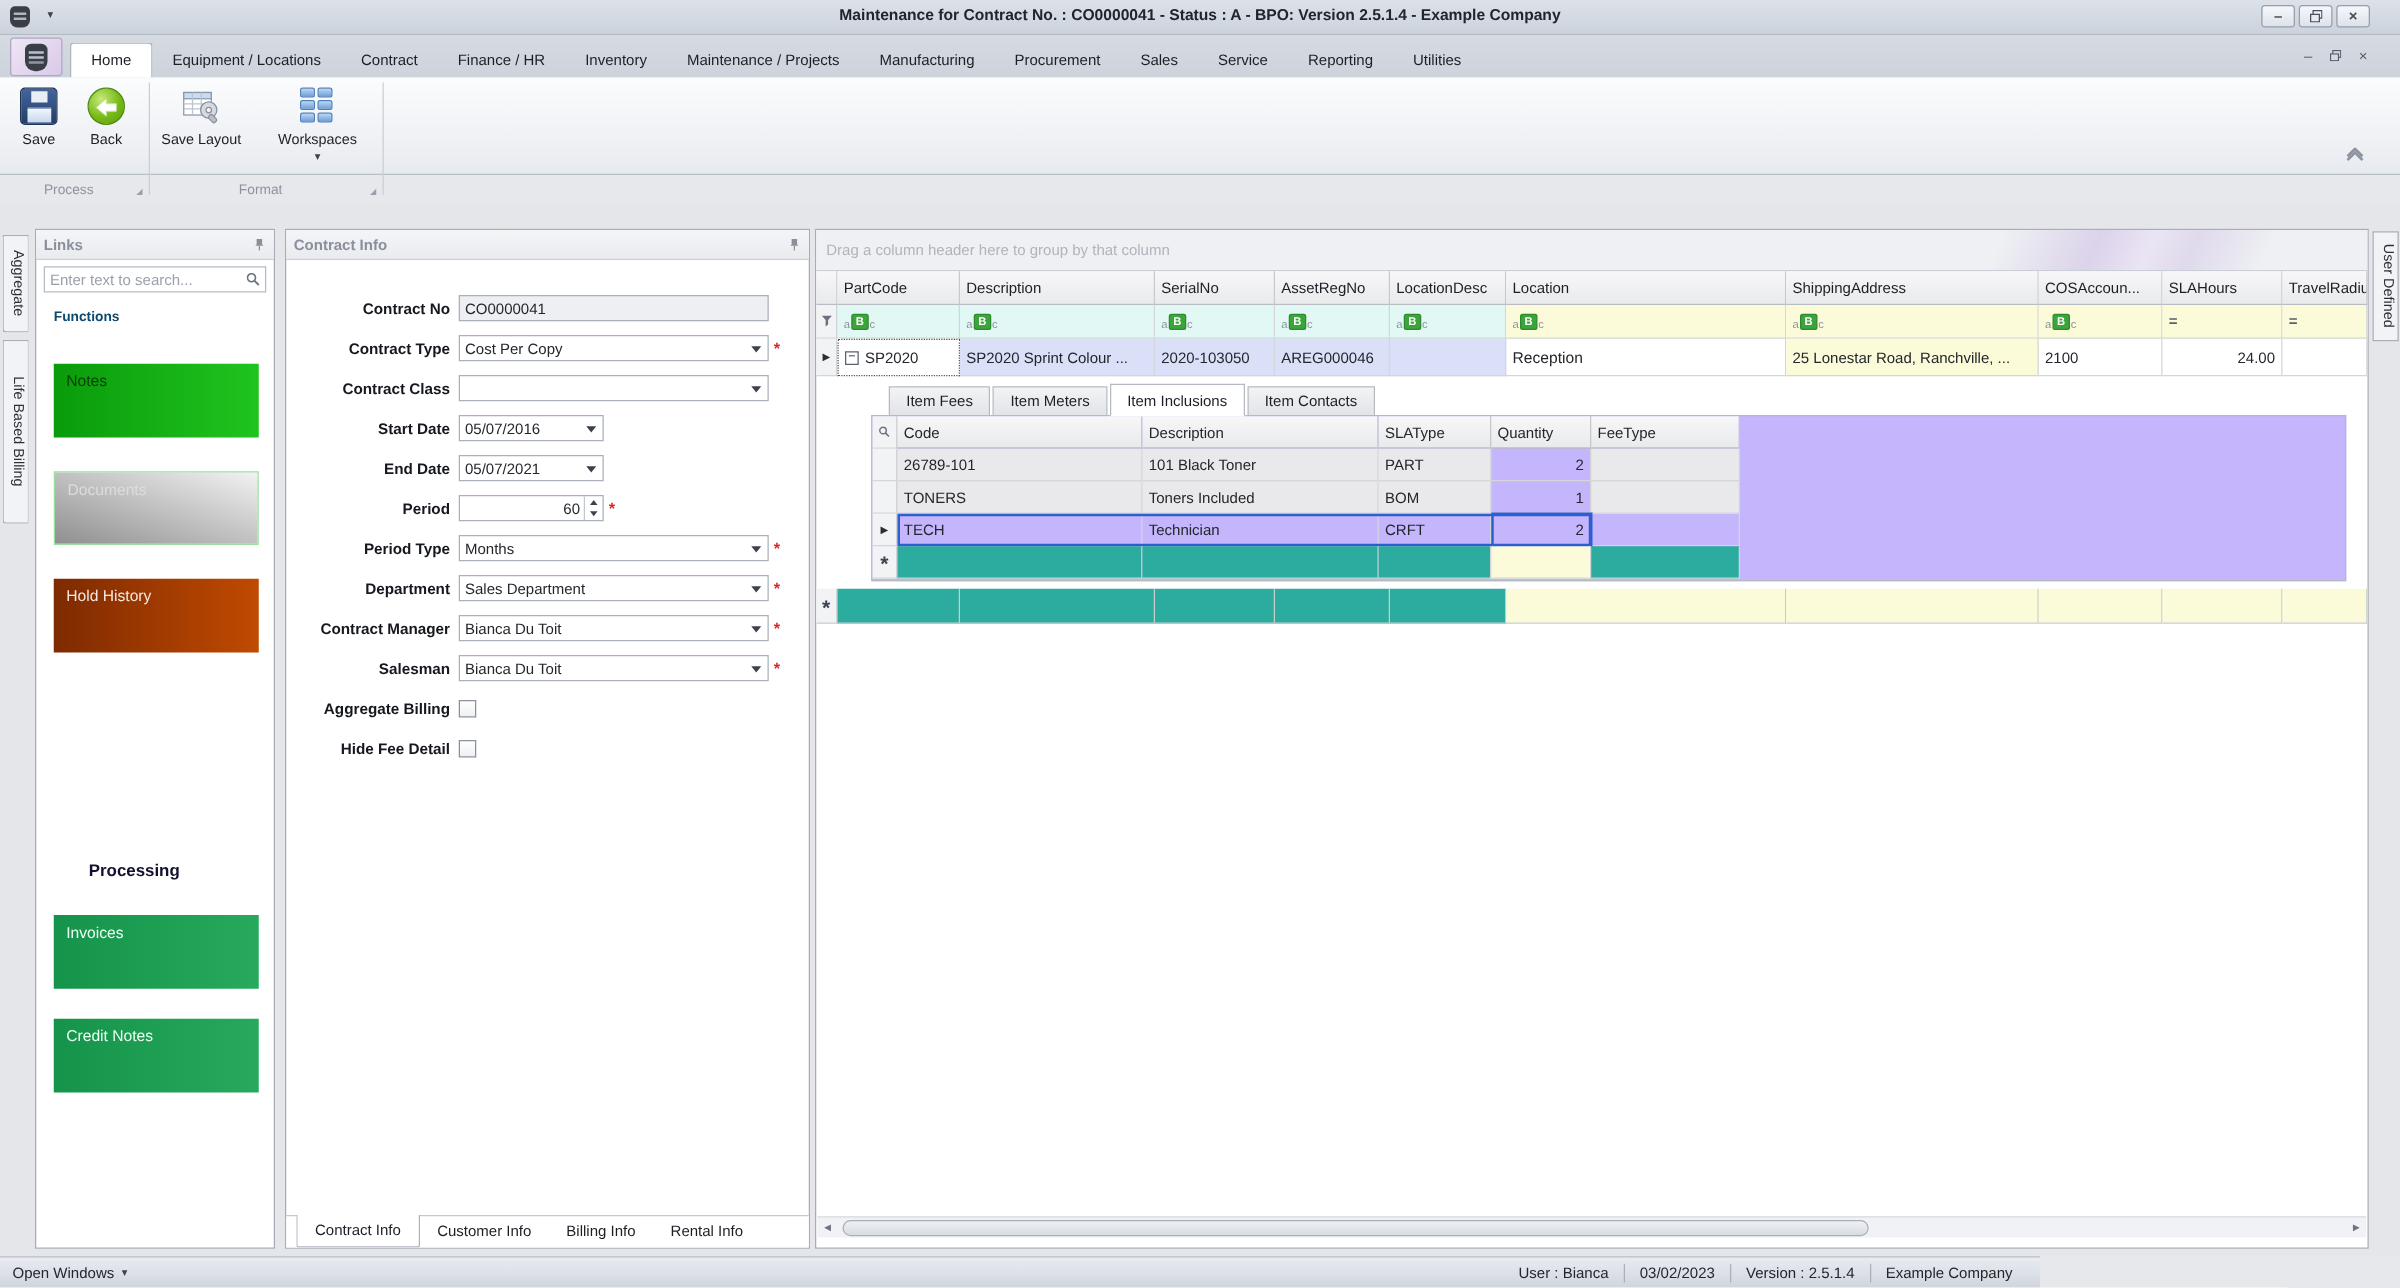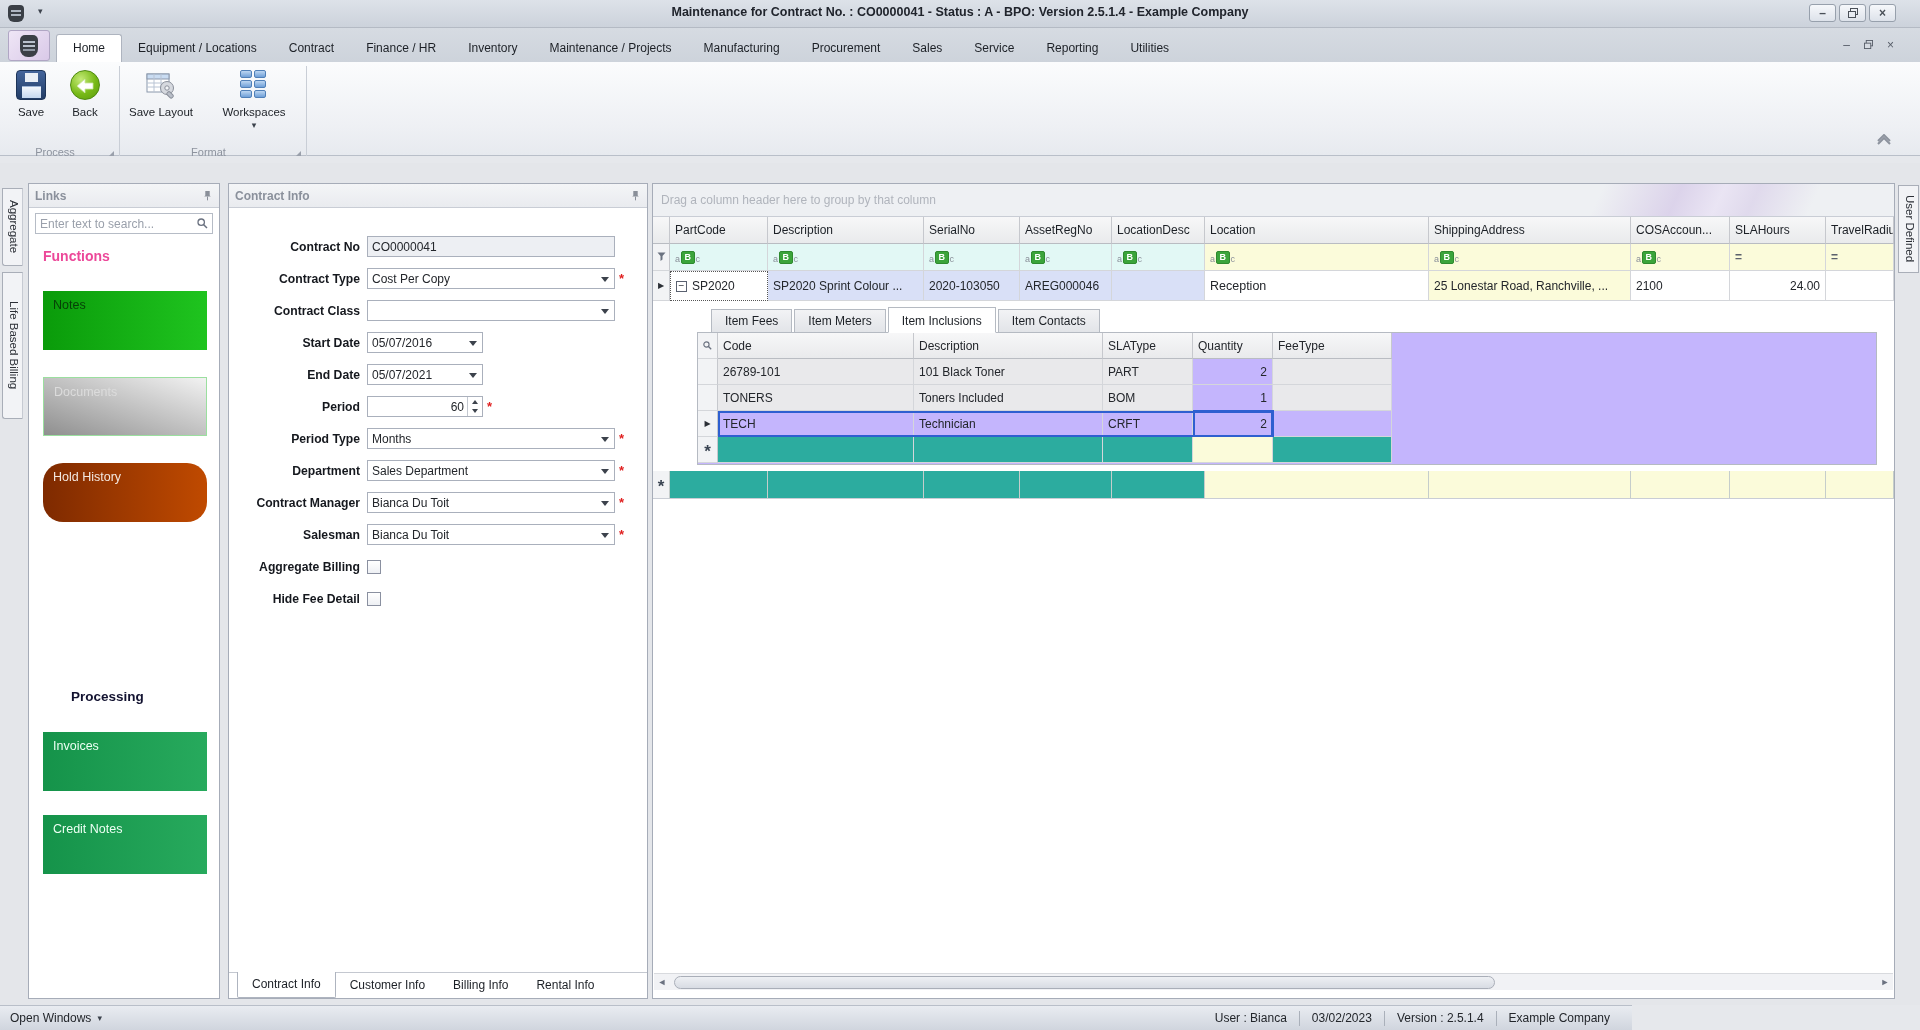--- a/index.html
+++ b/index.html
@@ -24,21 +24,21 @@
   .app-button { position:absolute; left:8px; top:2px; width:42px; height:31px; border:1px solid #b0a6c4; border-radius:3px;
     background:linear-gradient(135deg,#efe6f6,#d9c9e8); display:flex; align-items:center; justify-content:center; }
   .app-button .emblem { width:18px; height:22px; background:#3a3f46; border-radius:5px 5px 8px 8px; position:relative; }
   .app-button .emblem:before { content:""; position:absolute; left:3px; top:6px; width:12px; height:2px; background:#b9c1cd; box-shadow:0 4px 0 #b9c1cd, 0 8px 0 #8f97a3; }
   .ribbon-tabs { position:absolute; left:56px; top:3px; height:31px; display:flex; align-items:flex-end; }
   .rtab { padding:6px 16px 7px 16px; color:#1c2026; cursor:default; white-space:nowrap; }
   .rtab.active { background:#ffffff; border:1px solid #aeb4bf; border-bottom:none; border-radius:3px 3px 0 0; }
   .mdibtns { position:absolute; right:26px; top:10px; display:flex; gap:14px; color:#565d68; align-items:center; }
 
   
-  .ribbon { position:absolute; left:0; top:62px; width:1920px; height:94px;
+  .ribbon { position:absolute; left:0; top:62px; width:1920px; height:78px;
     background:linear-gradient(#fbfcfd,#eef0f4 70%,#e7eaef); border-bottom:1px solid #b9bfc9; }
   .rgroup { position:absolute; top:0; height:100px; }
   .rgroup .gsep { position:absolute; right:0; top:4px; bottom:6px; width:1px; background:#c9ced6; }
   .g-process { left:0; width:120px; }
   .g-format { left:120px; width:187px; }
   .rbtn { position:absolute; top:6px; width:62px; text-align:center; cursor:default; }
   .rbtn .ric { width:32px; height:32px; margin:2px auto 4px auto; position:relative; }
   .rbtn .rlbl { font-size:11.5px; color:#1c2026; }
   .rbtn .drop { font-size:9px; color:#3c424c; margin-top:2px; }
   .gcaption { position:absolute; bottom:4px; left:0; right:10px; text-align:center; color:#8d939e; font-size:11px; }
@@ -70,25 +70,25 @@
   .panel { position:absolute; top:20px; height:816px; background:#fff; border:1px solid #a6acb8; }
   .panel-hdr { height:24px; background:linear-gradient(#f4f5f7,#e9ebef); border-bottom:1px solid #c9cdd5;
     display:flex; align-items:center; padding:0 6px; color:#8a909b; font-weight:bold; }
   .panel-hdr .sp { flex:1; }
 
   
   .links-panel { left:28px; width:192px; }
   .searchbox { margin:5px 6px; height:21px; border:1px solid #b6bcc6; background:#fff; display:flex; align-items:center; padding:0 4px; }
   .searchbox input { flex:1; border:none; outline:none; font-size:12px; color:#333; width:10px; font-family:inherit; }
   .searchbox input::placeholder { color:#9aa0ab; }
-  .lheading { margin:14px 0 0 14px; font-size:14px; font-weight:bold; color:#ec4899; }
+  .lheading { margin:14px 0 0 14px; font-size:11px; font-weight:bold; color:#0c4a6e; }
   .lbtn { position:absolute; left:14px; width:164px; height:59px; padding:7px 0 0 10px; font-size:12.5px; cursor:pointer; }
   .b-notes { top:107px; background:linear-gradient(90deg,#0a9b0a,#1fc41f); color:#073f07; }
   .b-docs { top:193px; background:linear-gradient(to top right,#8f8f8f,#f2f2f2); border:1px solid #9bdf9f; color:#dcdcdc; }
-  .b-hold { top:279px; background:linear-gradient(90deg,#7e2a00,#c04a00); color:#f3e8e0;border-radius:20px; }
+  .b-hold { top:279px; background:linear-gradient(90deg,#7e2a00,#c04a00); color:#f3e8e0; }
   .b-suspend { top:363px; background:linear-gradient(90deg,#1d9a50,#3eb477); color:#eafbef; }
   .h-processing { position:absolute; left:14px; top:505px; font-size:13.5px; font-weight:bold; color:#121230;padding-left:28px; }
   .b-invoices { top:548px; background:linear-gradient(90deg,#15934a,#27aa5d); color:#ecfff3; }
   .b-credit { top:631px; background:linear-gradient(90deg,#15934a,#27aa5d); color:#ecfff3; }
 
   
   .contract-panel { left:228px; width:420px; }
   .form { position:absolute; left:0; right:0; top:52px; }
   .frow { display:flex; align-items:center; height:21px; margin-bottom:11px; }
   .flabel { width:138px; text-align:right; padding-right:7px; font-weight:bold; color:#15181e; font-size:12.2px; }

